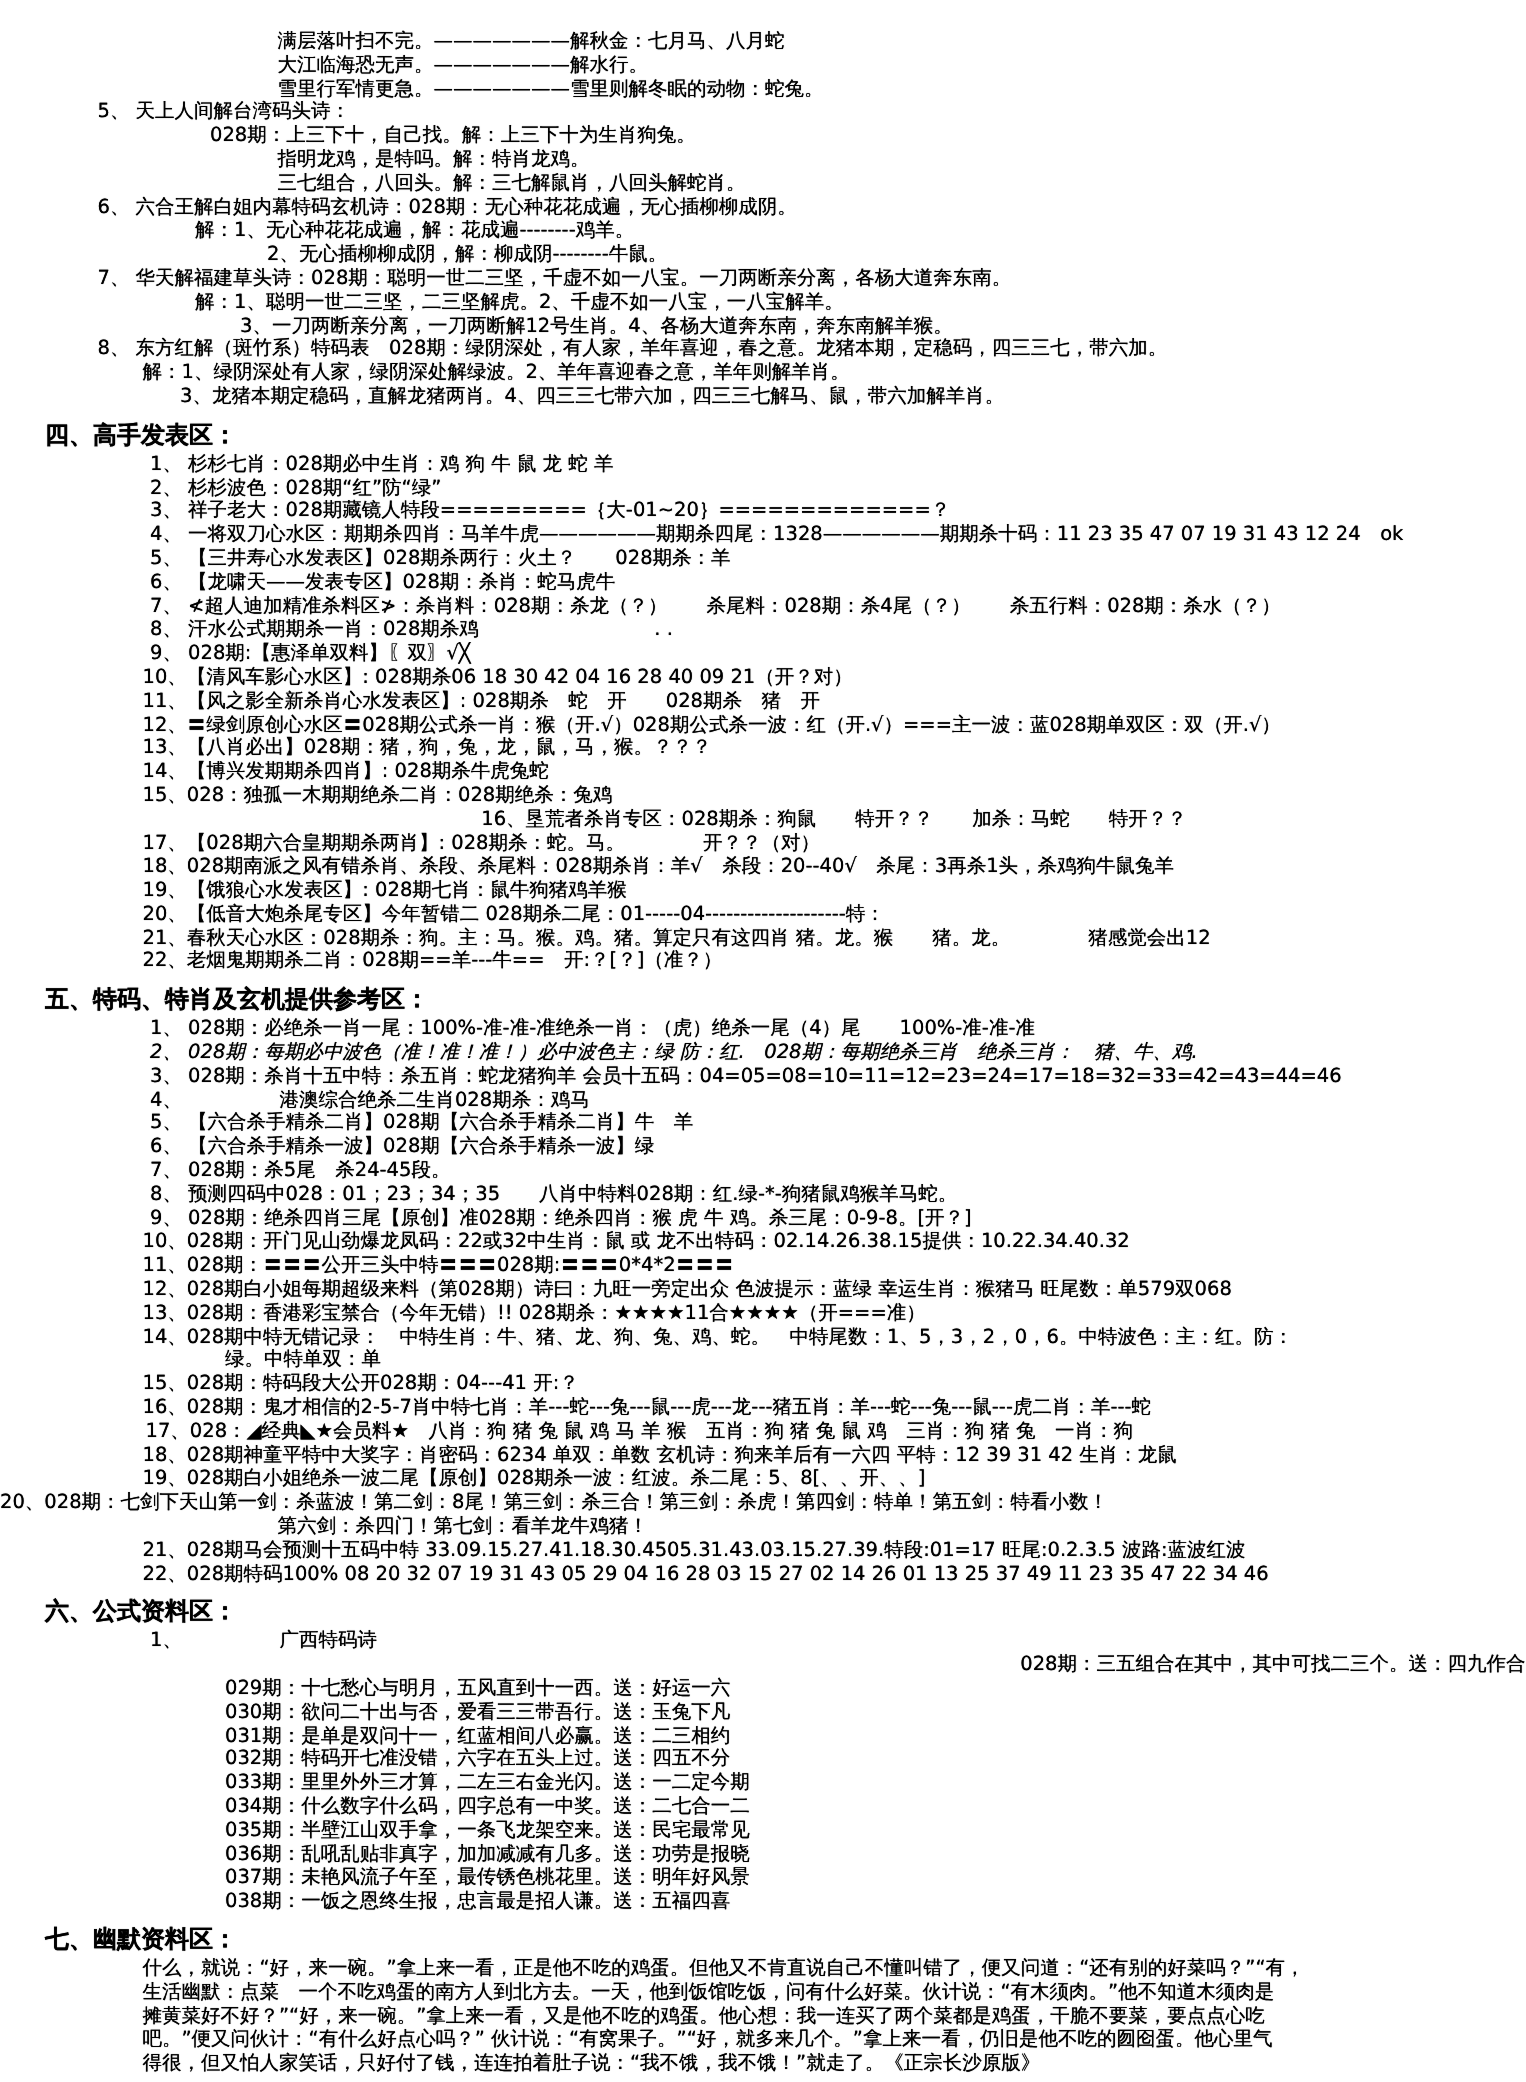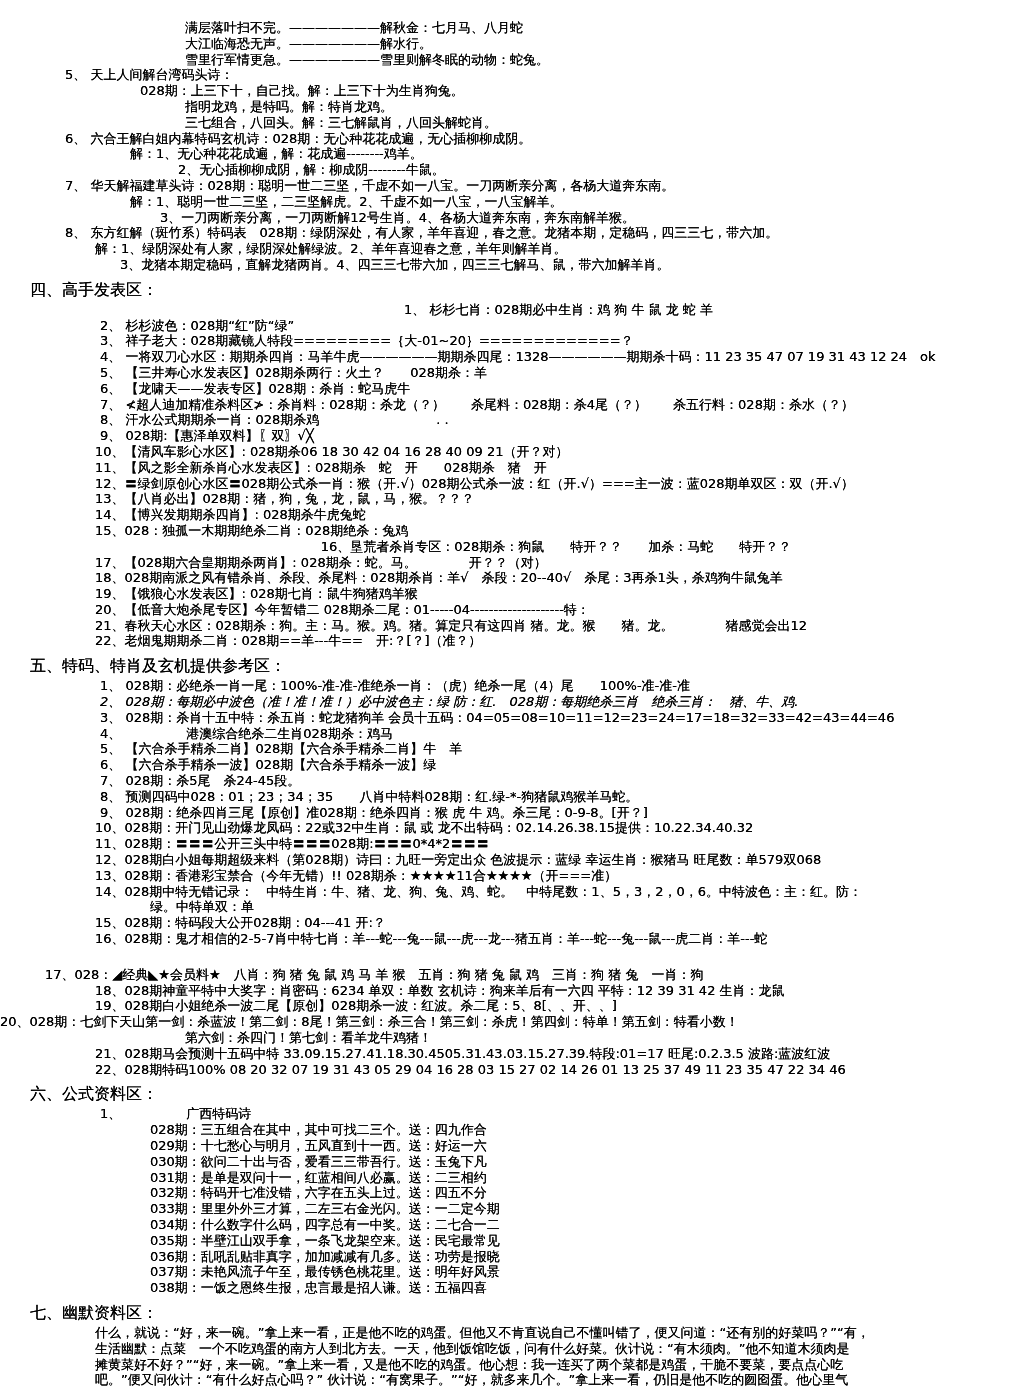--- a/index.html
+++ b/index.html
@@ -12,21 +12,21 @@
   .page{padding-top:20px;}
   .line{
     font-size:13px;
     line-height:15.8px;
     white-space:pre;
     overflow:hidden;
     text-shadow:0 0 .5px #000;
   }
   .sec-header{
     font-size:16px;
-    font-weight:normal;
+    font-weight:bold;
     line-height:20px;
     padding-left:30px;
     margin-top:7px;
     margin-bottom:2px;
     white-space:pre;
     text-shadow:0 0 .5px #000;
   }
 </style>
 </head>
 <body>
@@ -43,21 +43,21 @@
       <div class="line" style="padding-left: 65px;">6、 六合王解白姐内幕特码玄机诗：028期：无心种花花成遍，无心插柳柳成阴。</div>
       <div class="line" style="padding-left: 130px;">解：1、无心种花花成遍，解：花成遍--------鸡羊。</div>
       <div class="line" style="padding-left: 178px;">2、无心插柳柳成阴，解：柳成阴--------牛鼠。</div>
       <div class="line" style="padding-left: 65px;">7、 华天解福建草头诗：028期：聪明一世二三坚，千虚不如一八宝。一刀两断亲分离，各杨大道奔东南。</div>
       <div class="line" style="padding-left: 130px;">解：1、聪明一世二三坚，二三坚解虎。2、千虚不如一八宝，一八宝解羊。</div>
       <div class="line" style="padding-left: 160px;">3、一刀两断亲分离，一刀两断解12号生肖。4、各杨大道奔东南，奔东南解羊猴。</div>
       <div class="line" style="padding-left: 65px;">8、 东方红解（斑竹系）特码表　028期：绿阴深处，有人家，羊年喜迎，春之意。龙猪本期，定稳码，四三三七，带六加。</div>
       <div class="line" style="padding-left: 95px;">解：1、绿阴深处有人家，绿阴深处解绿波。2、羊年喜迎春之意，羊年则解羊肖。</div>
       <div class="line" style="padding-left: 120px;">3、龙猪本期定稳码，直解龙猪两肖。4、四三三七带六加，四三三七解马、鼠，带六加解羊肖。</div>
       <div class="sec-header">四、高手发表区：</div>
-      <div class="line" style="padding-left: 100px; text-align: center;">1、 杉杉七肖：028期必中生肖：鸡 狗 牛 鼠 龙 蛇 羊</div>
+      <div class="line" style="padding-left: 100px;">1、 杉杉七肖：028期必中生肖：鸡 狗 牛 鼠 龙 蛇 羊</div>
       <div class="line" style="padding-left: 100px;">2、 杉杉波色：028期“红”防“绿”</div>
       <div class="line" style="padding-left: 100px;">3、 祥子老大：028期藏镜人特段=========｛大-01~20｝=============？</div>
       <div class="line" style="padding-left: 100px;">4、 一将双刀心水区：期期杀四肖：马羊牛虎——————期期杀四尾：1328——————期期杀十码：11 23 35 47 07 19 31 43 12 24　ok</div>
       <div class="line" style="padding-left: 100px;">5、 【三井寿心水发表区】028期杀两行：火土？　　028期杀：羊</div>
       <div class="line" style="padding-left: 100px;">6、 【龙啸天——发表专区】028期：杀肖：蛇马虎牛</div>
       <div class="line" style="padding-left: 100px;">7、 ≮超人迪加精准杀料区≯：杀肖料：028期：杀龙（？）　　杀尾料：028期：杀4尾（？）　　杀五行料：028期：杀水（？）</div>
       <div class="line" style="padding-left: 100px;">8、 汗水公式期期杀一肖：028期杀鸡　　　　　　　　　. .</div>
       <div class="line" style="padding-left: 100px;">9、 028期:【惠泽单双料】〖双〗√╳</div>
       <div class="line" style="padding-left: 95px;">10、【清风车影心水区】: 028期杀06 18 30 42 04 16 28 40 09 21（开？对）</div>
       <div class="line" style="padding-left: 95px;">11、【风之影全新杀肖心水发表区】: 028期杀　蛇　开　　028期杀　猪　开</div>
@@ -83,30 +83,30 @@
       <div class="line" style="padding-left: 100px;">8、 预测四码中028：01；23；34；35　　八肖中特料028期：红.绿-*-狗猪鼠鸡猴羊马蛇。</div>
       <div class="line" style="padding-left: 100px;">9、 028期：绝杀四肖三尾【原创】准028期：绝杀四肖：猴 虎 牛 鸡。杀三尾：0-9-8。[开？]</div>
       <div class="line" style="padding-left: 95px;">10、028期：开门见山劲爆龙凤码：22或32中生肖：鼠 或 龙不出特码：02.14.26.38.15提供：10.22.34.40.32</div>
       <div class="line" style="padding-left: 95px;">11、028期：〓〓〓公开三头中特〓〓〓028期:〓〓〓0*4*2〓〓〓</div>
       <div class="line" style="padding-left: 95px;">12、028期白小姐每期超级来料（第028期）诗曰：九旺一旁定出众 色波提示：蓝绿 幸运生肖：猴猪马 旺尾数：单579双068</div>
       <div class="line" style="padding-left: 95px;">13、028期：香港彩宝禁合（今年无错）!! 028期杀：★★★★11合★★★★（开===准）</div>
       <div class="line" style="padding-left: 95px;">14、028期中特无错记录：　中特生肖：牛、猪、龙、狗、兔、鸡、蛇。　中特尾数：1、5，3，2，0，6。中特波色：主：红。防：</div>
       <div class="line" style="padding-left: 150px;">绿。中特单双：单</div>
       <div class="line" style="padding-left: 95px;">15、028期：特码段大公开028期：04---41 开:？</div>
       <div class="line" style="padding-left: 95px;">16、028期：鬼才相信的2-5-7肖中特七肖：羊---蛇---兔---鼠---虎---龙---猪五肖：羊---蛇---兔---鼠---虎二肖：羊---蛇</div>
-      <div class="line" style="padding-left: 45px; margin-top: 20px;">17、028：◢经典◣★会员料★　八肖：狗 猪 兔 鼠 鸡 马 羊 猴　五肖：狗 猪 兔 鼠 鸡　三肖：狗 猪 兔　一肖：狗</div>
+      <div class="line" style="padding-left: 97px;">17、028：◢经典◣★会员料★　八肖：狗 猪 兔 鼠 鸡 马 羊 猴　五肖：狗 猪 兔 鼠 鸡　三肖：狗 猪 兔　一肖：狗</div>
       <div class="line" style="padding-left: 95px;">18、028期神童平特中大奖字：肖密码：6234 单双：单数 玄机诗：狗来羊后有一六四 平特：12 39 31 42 生肖：龙鼠</div>
       <div class="line" style="padding-left: 95px;">19、028期白小姐绝杀一波二尾【原创】028期杀一波：红波。杀二尾：5、8[、、开、、]</div>
       <div class="line" style="">20、028期：七剑下天山第一剑：杀蓝波！第二剑：8尾！第三剑：杀三合！第三剑：杀虎！第四剑：特单！第五剑：特看小数！</div>
       <div class="line" style="padding-left: 185px;">第六剑：杀四门！第七剑：看羊龙牛鸡猪！</div>
       <div class="line" style="padding-left: 95px;">21、028期马会预测十五码中特 33.09.15.27.41.18.30.4505.31.43.03.15.27.39.特段:01=17 旺尾:0.2.3.5 波路:蓝波红波</div>
       <div class="line" style="padding-left: 95px;">22、028期特码100% 08 20 32 07 19 31 43 05 29 04 16 28 03 15 27 02 14 26 01 13 25 37 49 11 23 35 47 22 34 46</div>
       <div class="sec-header">六、公式资料区：</div>
       <div class="line" style="padding-left: 100px;">1、　　　　　广西特码诗</div>
-      <div class="line" style="padding-left: 150px;">028期：三五组合在其中，其中可找二三个。送：四九作合</div>
+      <div class="line" style="padding-left: 150px; text-align: right;">028期：三五组合在其中，其中可找二三个。送：四九作合</div>
       <div class="line" style="padding-left: 150px;">029期：十七愁心与明月，五风直到十一西。送：好运一六</div>
       <div class="line" style="padding-left: 150px;">030期：欲问二十出与否，爱看三三带吾行。送：玉兔下凡</div>
       <div class="line" style="padding-left: 150px;">031期：是单是双问十一，红蓝相间八必赢。送：二三相约</div>
       <div class="line" style="padding-left: 150px;">032期：特码开七准没错，六字在五头上过。送：四五不分</div>
       <div class="line" style="padding-left: 150px;">033期：里里外外三才算，二左三右金光闪。送：一二定今期</div>
       <div class="line" style="padding-left: 150px;">034期：什么数字什么码，四字总有一中奖。送：二七合一二</div>
       <div class="line" style="padding-left: 150px;">035期：半壁江山双手拿，一条飞龙架空来。送：民宅最常见</div>
       <div class="line" style="padding-left: 150px;">036期：乱吼乱贴非真字，加加减减有几多。送：功劳是报晓</div>
       <div class="line" style="padding-left: 150px;">037期：未艳风流子午至，最传锈色桃花里。送：明年好风景</div>
       <div class="line" style="padding-left: 150px;">038期：一饭之恩终生报，忠言最是招人谦。送：五福四喜</div>

